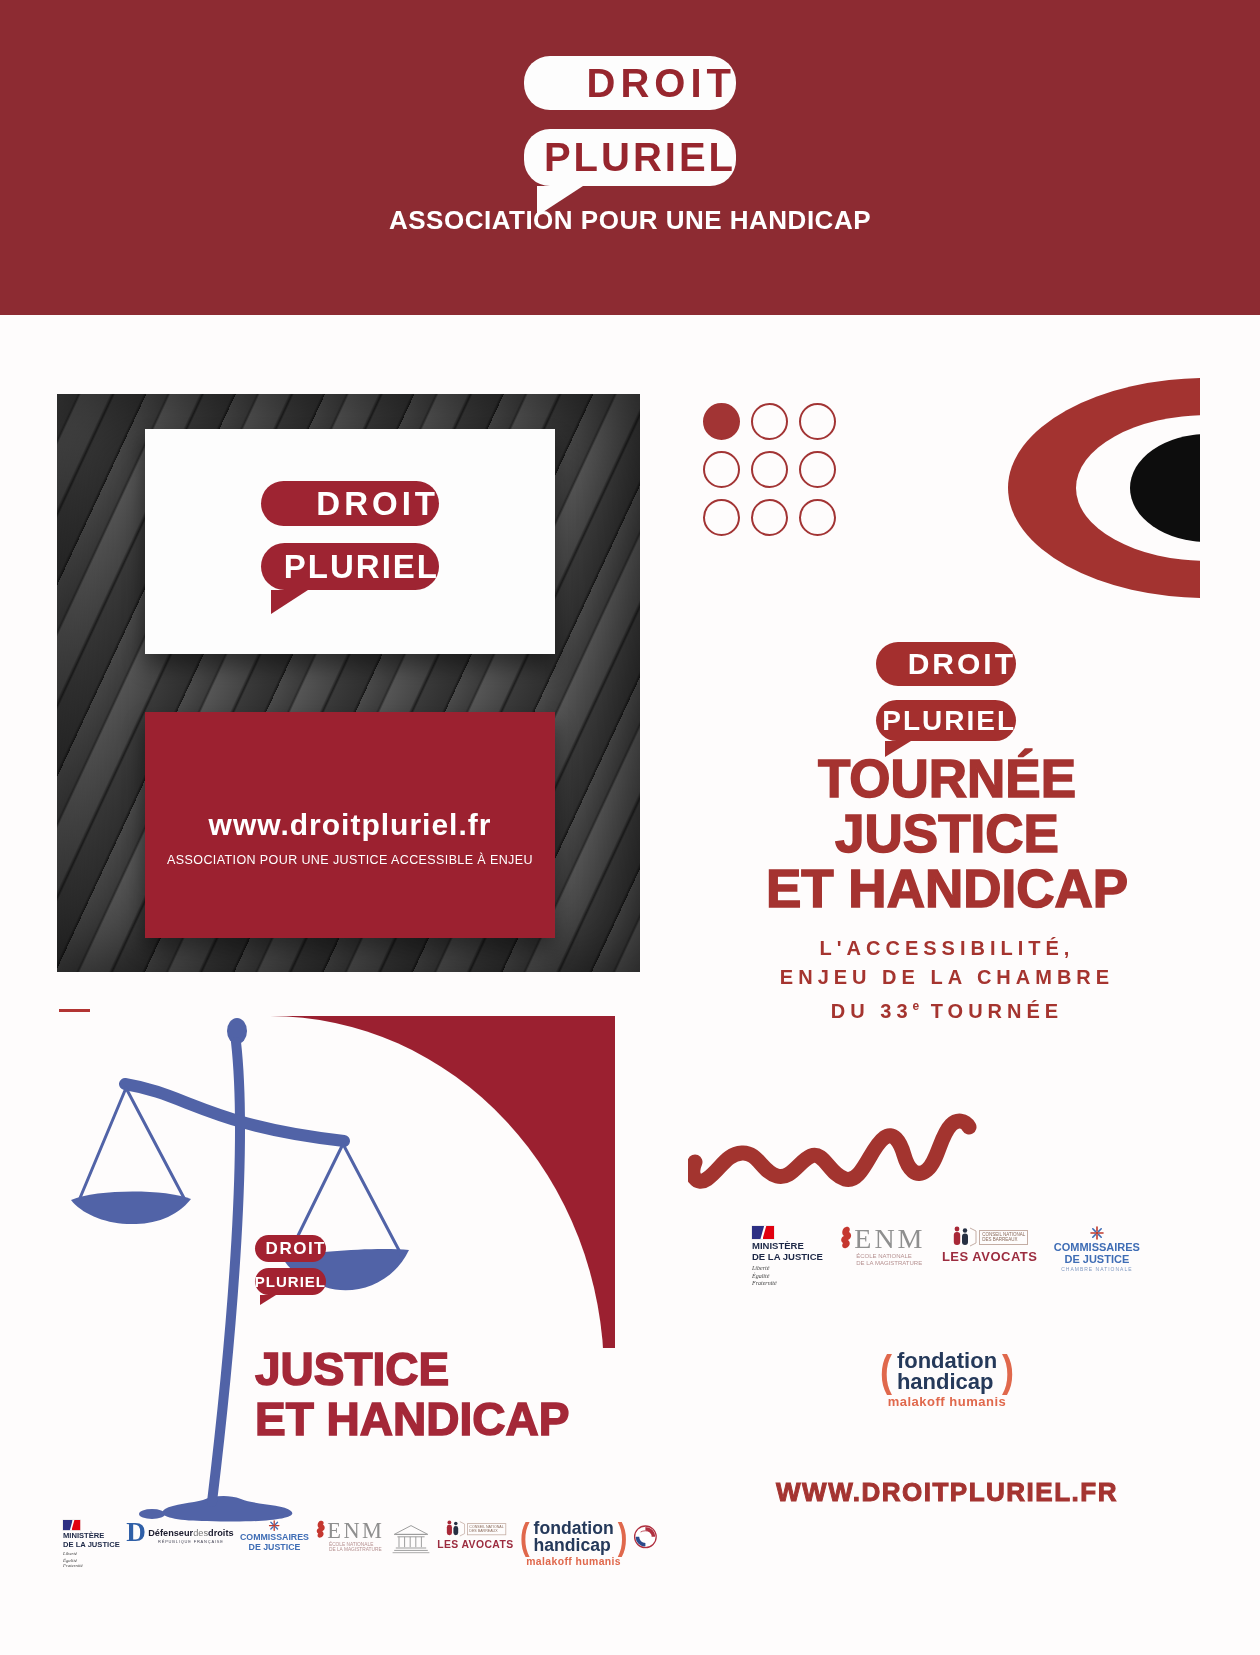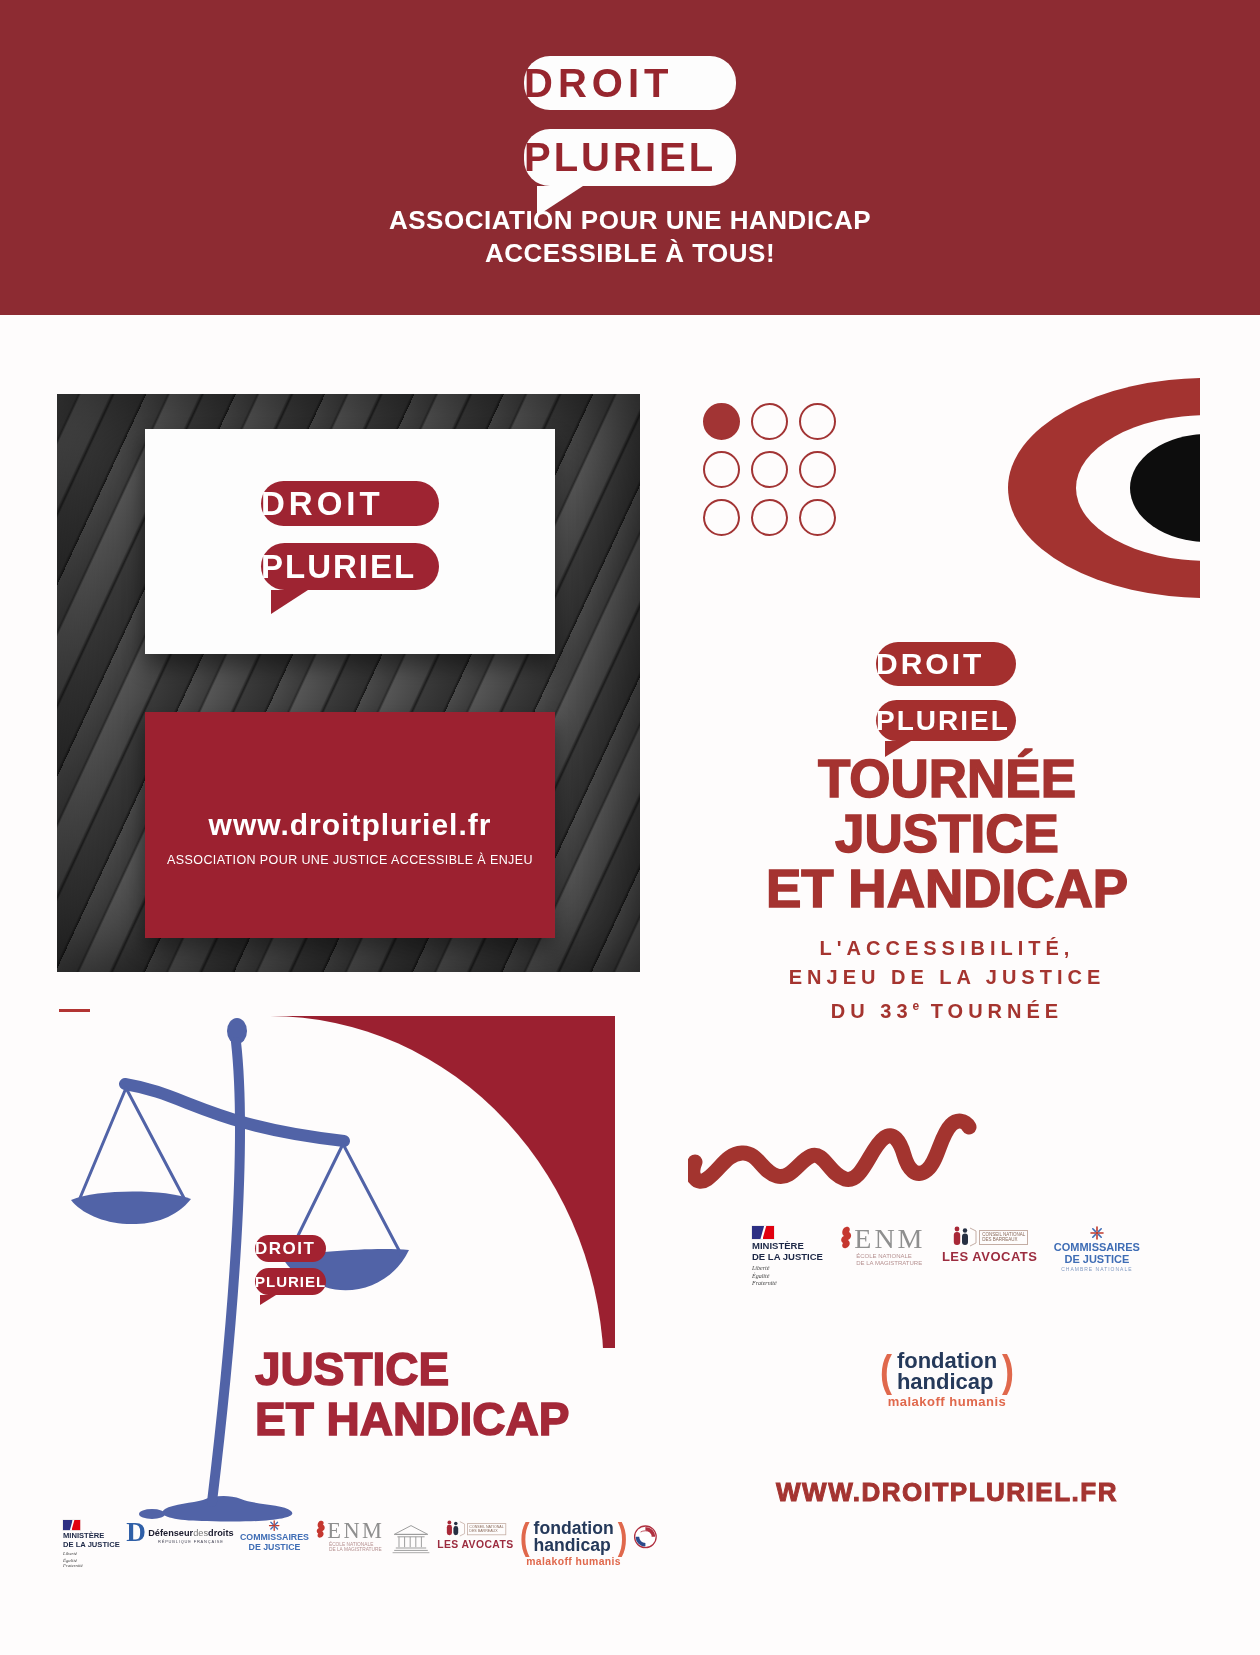--- a/index.html
+++ b/index.html
@@ -3,21 +3,21 @@
 <meta charset="utf-8">
 <style>
   html,body { margin:0; padding:0; background:#e8e8e8; }
   .page {
     position:relative; width:1260px; height:1655px; margin:0 auto;
     background:#fefcfc; overflow:hidden;
     font-family:"Liberation Sans", sans-serif;
   }
   
   .dp-logo { position:absolute; }
-  .dp-box { position:relative; display:flex; align-items:center; justify-content:flex-start; font-weight:bold;border-radius:26px; }
+  .dp-box { position:relative; display:flex; align-items:center; justify-content:flex-end; font-weight:bold;border-radius:26px; }
   .tail { position:absolute; top:100%; width:0; height:0; }
 
   
   .banner { position:absolute; left:0; top:0; width:1260px; height:315px; background:#8d2b32; }
   .banner .dp-logo { left:524px; top:56px; width:212px; }
   .banner .dp-box { background:#fdfdfd; color:#97262e; }
   .banner .dp-droit   { width:212px; height:54px; font-size:40px; letter-spacing:5px; }
   .banner .dp-pluriel { width:212px; height:57px; font-size:40px; letter-spacing:3px; margin-top:19px; }
   .banner .tail { left:13px; border-top:30px solid #fdfdfd; border-right:46px solid transparent; }
   .banner-tagline { position:absolute; left:0; right:0; top:204px; margin:0; text-align:center;
@@ -154,21 +154,20 @@
       <div class="dp-box dp-droit">
         <span>DROIT</span>
       </div>
       <div class="dp-box dp-pluriel">
         <span>PLURIEL</span>
         <i class="tail"></i>
       </div>
     </div>
     <p class="banner-tagline">
       <span>ASSOCIATION POUR UNE HANDICAP</span><br>
-      <span>ACCESSIBLE À TOUS!</span>
     </p>
   </header>
 
   <div class="photo">
     <div class="card card-front">
       <div class="dp-logo">
         <div class="dp-box dp-droit">
           <span>DROIT</span>
         </div>
         <div class="dp-box dp-pluriel">
@@ -218,21 +217,21 @@
   </div>
 
   <div class="flyer-title">
     <div>TOURNÉE</div>
     <div>JUSTICE</div>
     <div>ET HANDICAP</div>
   </div>
 
   <div class="flyer-sub">
     <div>L'ACCESSIBILITÉ,</div>
-    <div>ENJEU DE LA JUSTICE</div>
+    <div>ENJEU DE LA CHAMBRE</div>
     <div><span>DU 33</span><sup>e</sup><span> TOURNÉE</span></div>
   </div>
 
 
   <div class="squiggle">
     <svg width="292" height="82" viewBox="0 0 292 82">
       <path d="M7 50 C1 64 9 74 19 67 C33 57 38 42 54 41 C70 40 74 60 89 64 C103 68 111 49 123 44 C136 39 141 62 157 67 C174 72 182 36 196 26 C205 19 212 29 216 43 C220 57 228 67 239 58 C250 49 252 24 263 13 C269 7 277 8 281 15" fill="none" stroke="#a3342f" stroke-width="15" stroke-linecap="round" stroke-linejoin="round"></path>
     </svg>
   </div>
 

